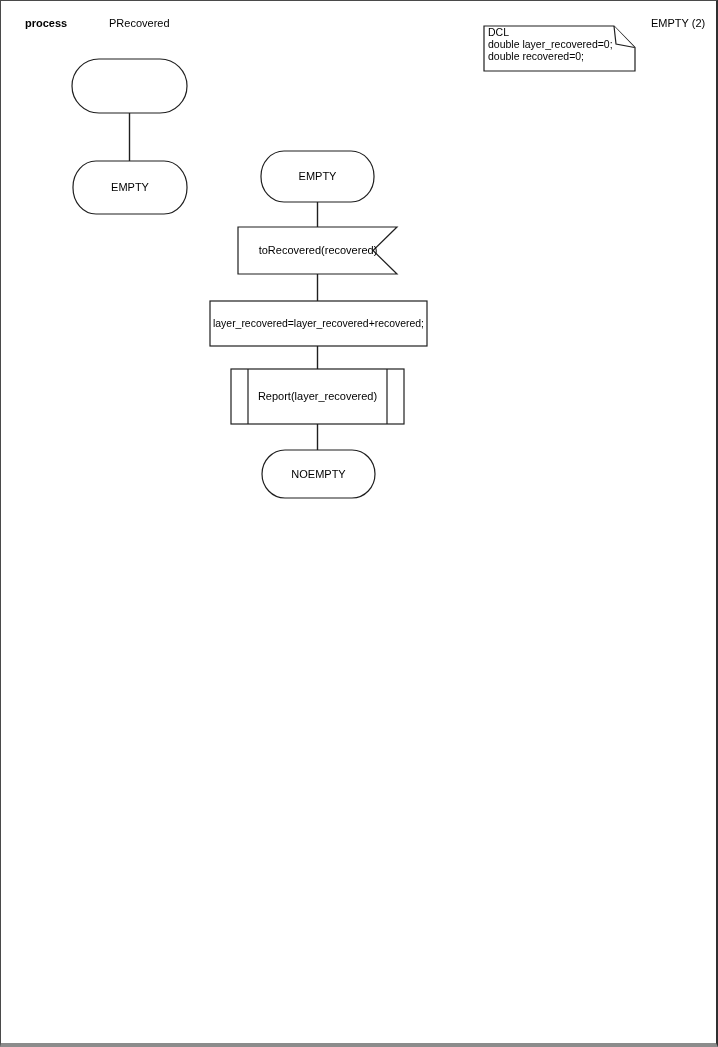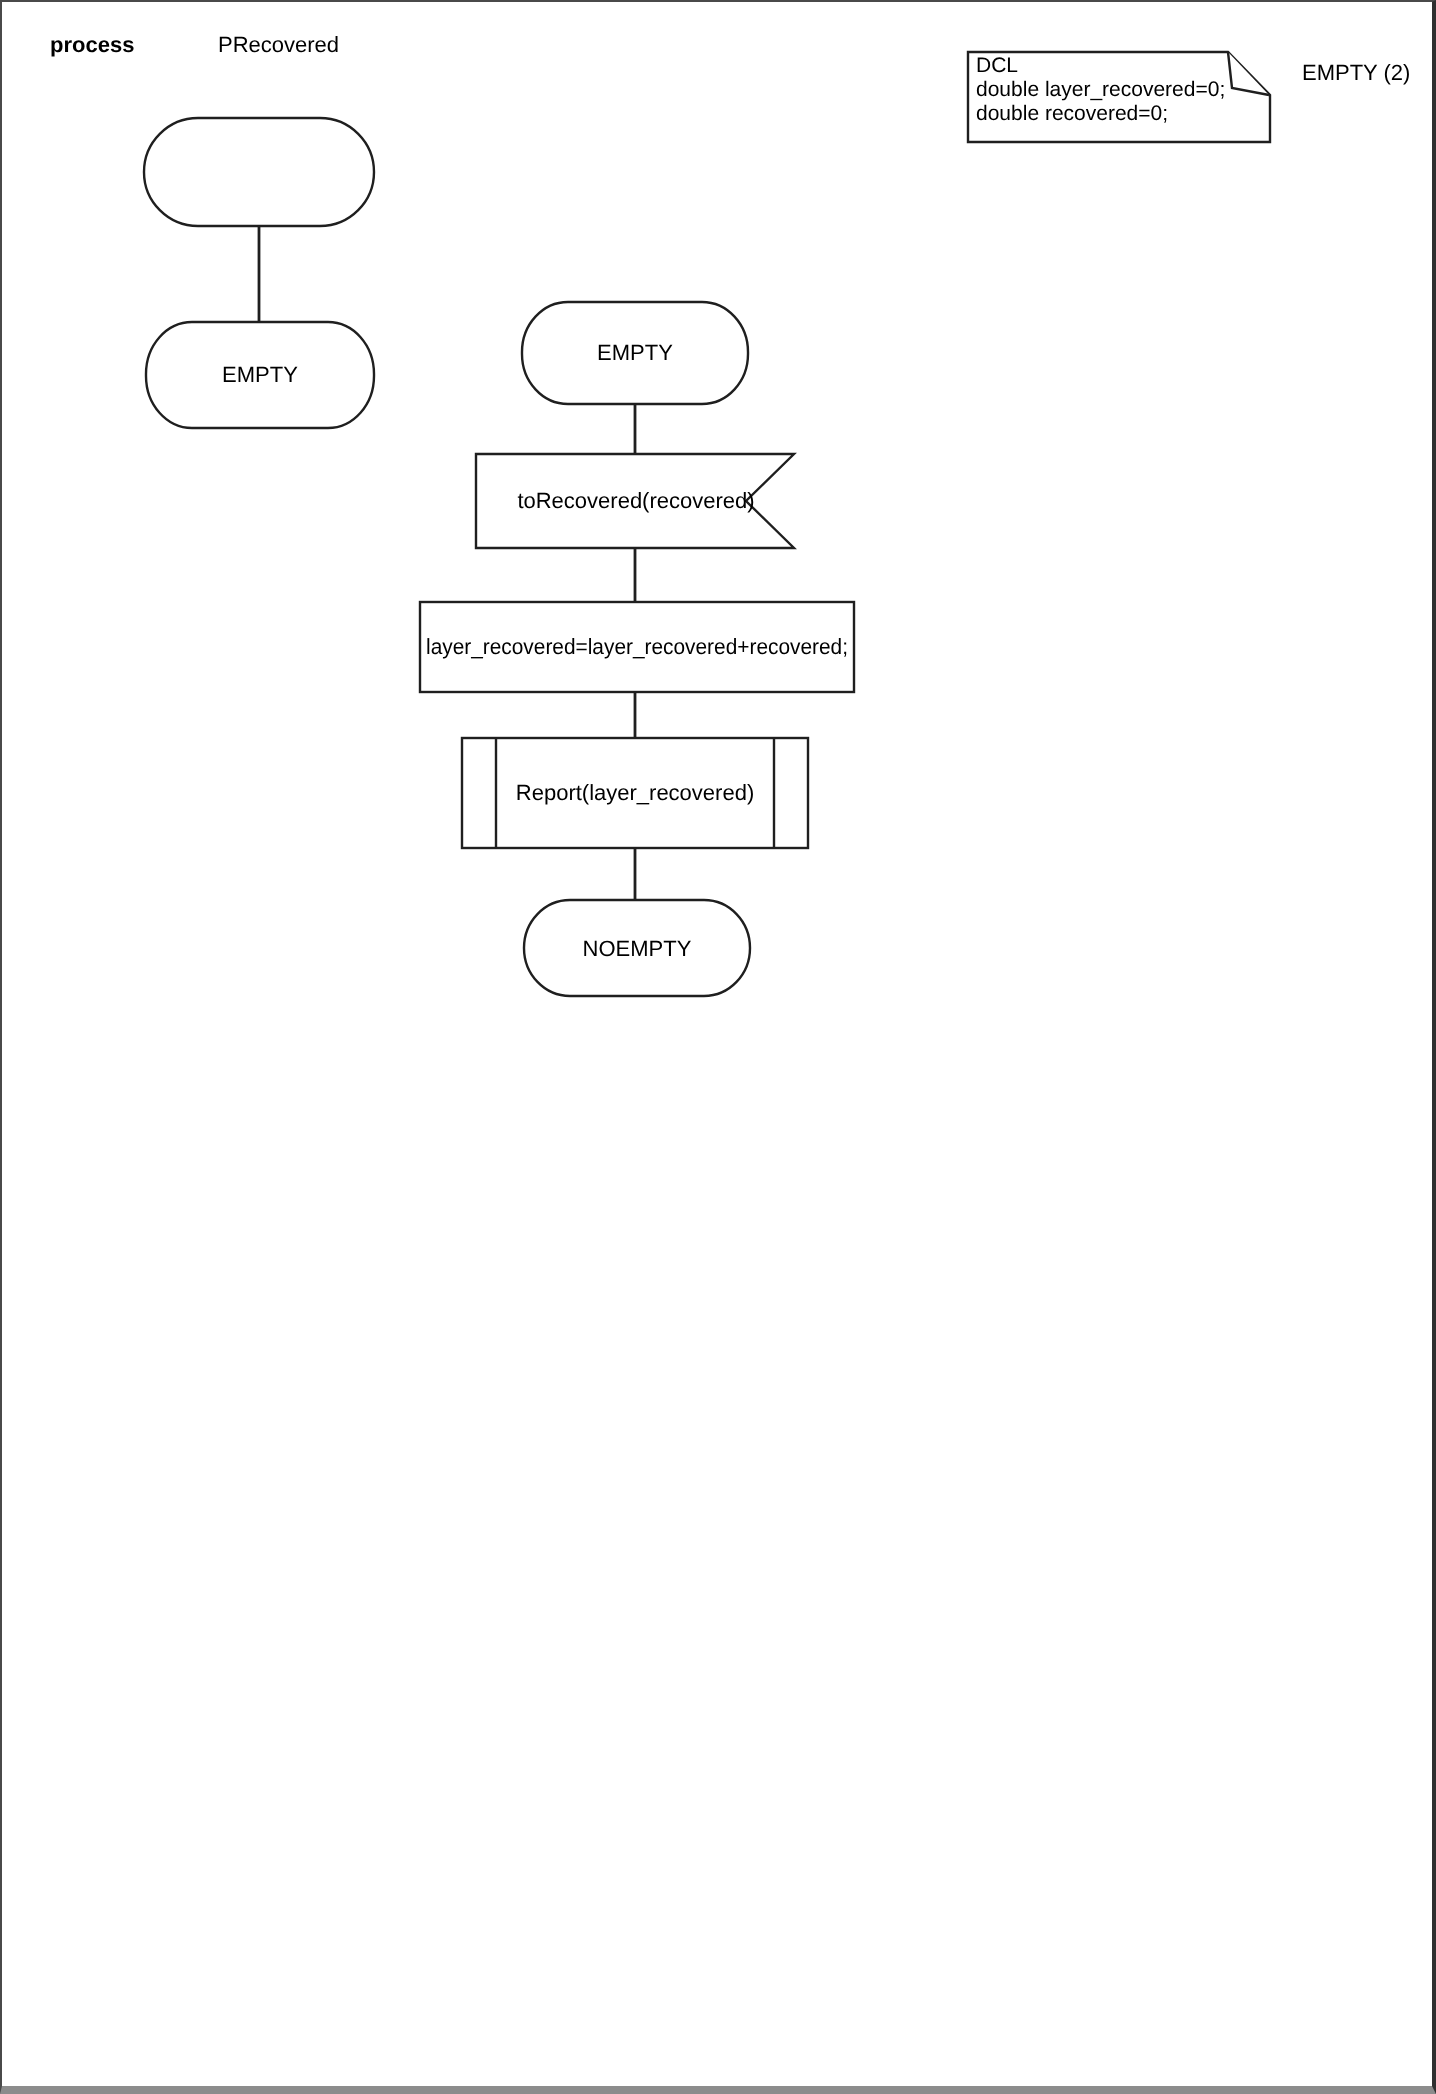--- a/index.html
+++ b/index.html
@@ -20,21 +20,21 @@
     overflow: hidden;
   }
   .hdr {
     position: absolute;
     font-size: 11px;
     color: #000000;
     white-space: nowrap;
   }
   .hdr.kind { left: 24px; top: 16px; font-weight: bold; }
   .hdr.name { left: 88px; top: 16px; margin-left: 20px; }
-  .hdr.page-label { left: 650px; top: 30px; }
+  .hdr.page-label { left: 650px; top: 16px; }
   svg.diagram {
     position: absolute;
     left: 0; top: 0;
     width: 716px;
     height: 1042px;
   }
   svg .shape {
     fill: #ffffff;
     stroke: #1f1f1f;
     stroke-width: 1.2;

